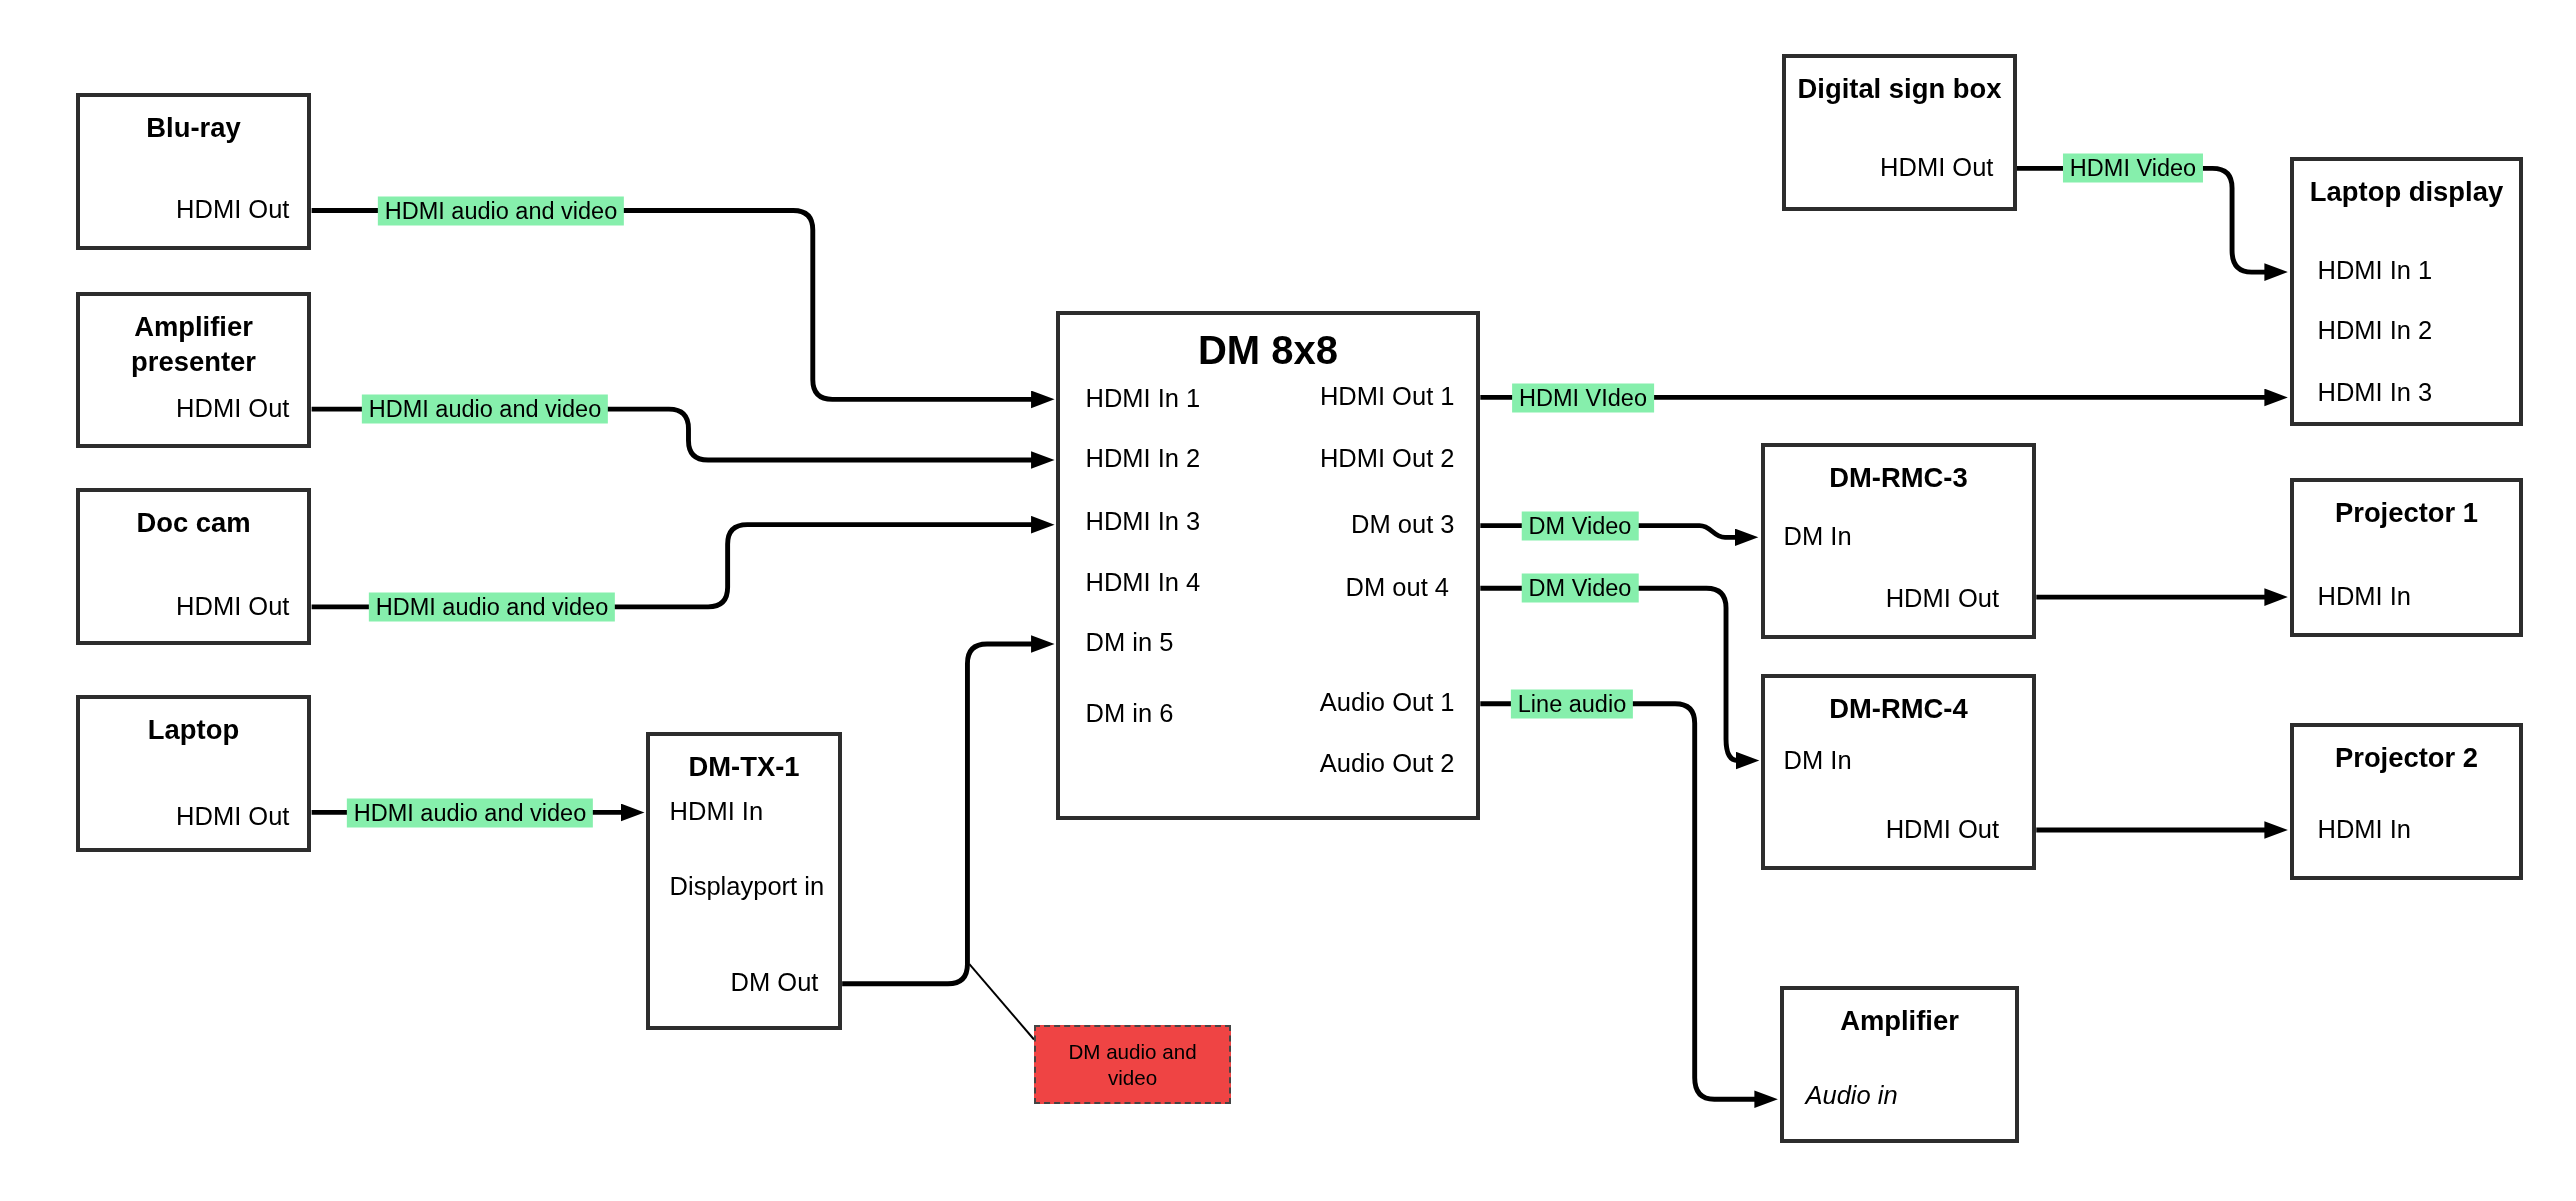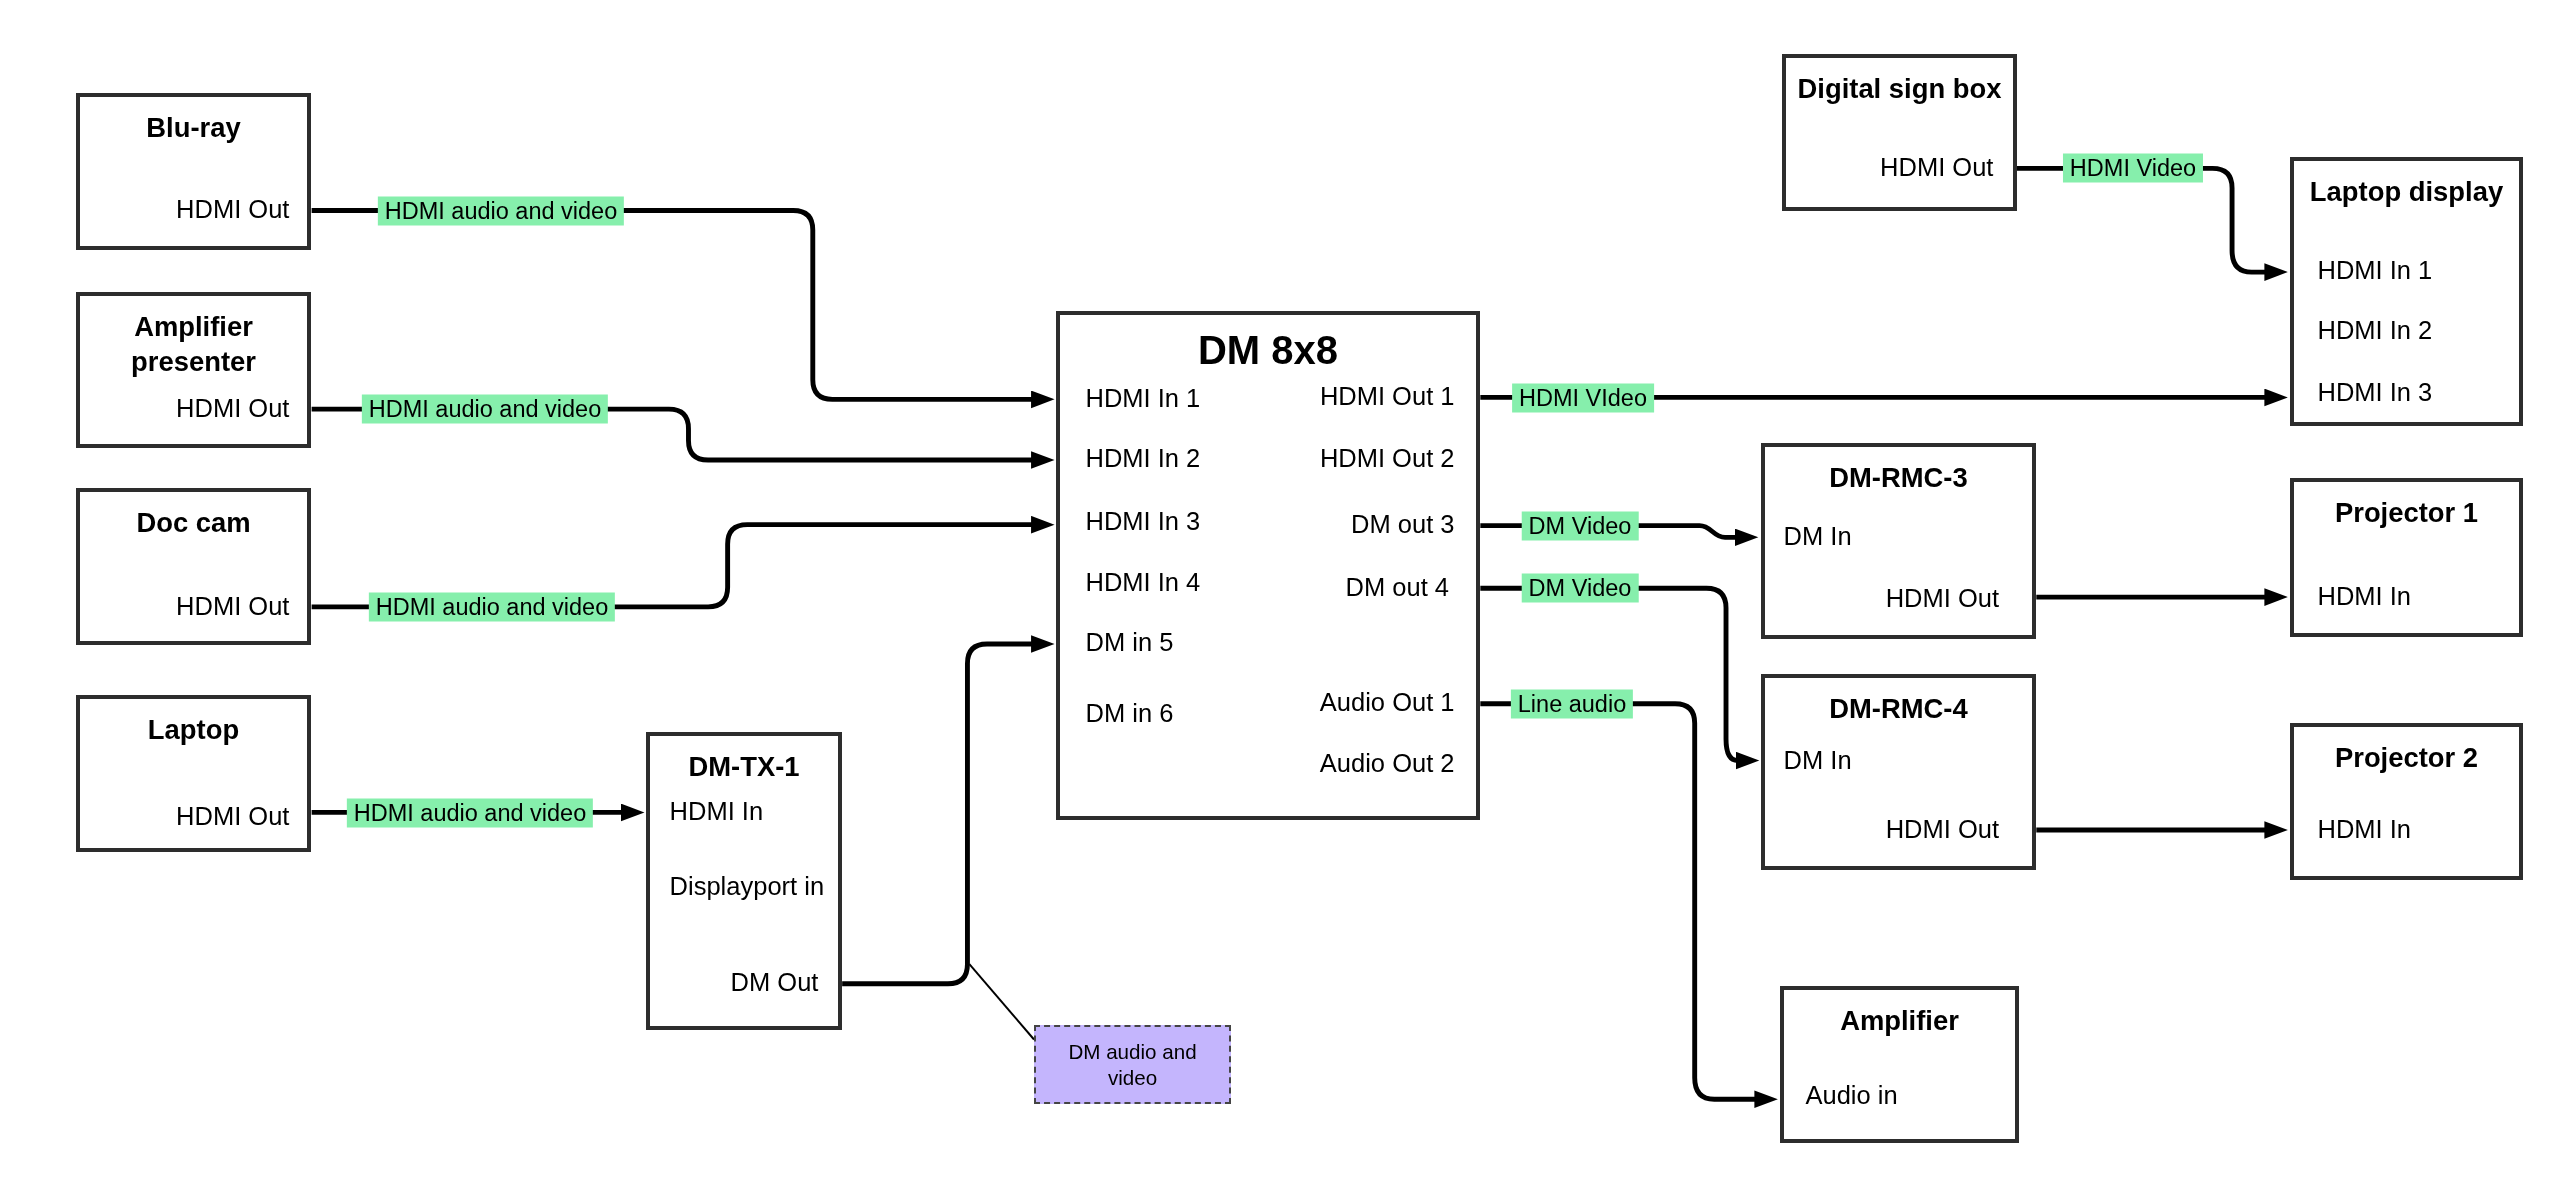--- a/index.html
+++ b/index.html
@@ -9,21 +9,21 @@
   #wires{position:absolute;left:0;top:0;z-index:1;}
   .node{position:absolute;background:#ffffff;border:4.9px solid #2d2d2d;
         box-sizing:border-box;z-index:2;}
   .title{position:absolute;top:12.7px;left:3.9px;right:3.9px;text-align:center;
          font-weight:bold;font-size:27.4px;line-height:35px;}
   .title.big{font-size:40px;line-height:37px;top:17px;}
   .port{position:absolute;font-size:25.5px;line-height:29px;white-space:nowrap;}
   .wlabel{position:absolute;transform:translate(-50%,-50%);background:#86efac;
           padding:0 6.9px;font-size:23.5px;line-height:29px;white-space:nowrap;z-index:3;}
   #callout{position:absolute;left:1034px;top:1025px;width:197px;height:79px;
-           border:2px dashed #444;box-sizing:border-box;background:#c4b5fd;
+           border:2px dashed #444;box-sizing:border-box;background:#ef4444;
            display:flex;align-items:center;justify-content:center;text-align:center;
            font-size:20.6px;line-height:25.5px;z-index:2;padding:2px 13.7px;}
 </style>
 </head>
 <body>
 
 <div id="canvas">
 
   <svg id="wires" width="2576" height="1201" viewBox="0 0 2631 1227">
     <defs>
@@ -120,21 +120,21 @@
     <span class="port" style="top:137px;right:33px;">HDMI Out</span>
   </div>
 
   <div class="node" style="left:2290px;top:723px;width:233px;height:157px;">
     <span class="title">Projector 2</span>
     <span class="port" style="top:88px;left:23.5px;">HDMI In</span>
   </div>
 
   <div class="node" style="left:1780px;top:986px;width:239px;height:157px;">
     <span class="title">Amplifier</span>
-    <span class="port" style="top:91px;left:21.5px;">Audio in</span>
+    <span class="port" style="top:91px;left:21.5px;font-style:italic;">Audio in</span>
   </div>
 
   <span class="wlabel" style="left:501px;top:211px;">HDMI audio and video</span>
   <span class="wlabel" style="left:485px;top:409px;">HDMI audio and video</span>
   <span class="wlabel" style="left:492px;top:607px;">HDMI audio and video</span>
   <span class="wlabel" style="left:470px;top:813px;">HDMI audio and video</span>
   <span class="wlabel" style="left:1583px;top:398px;">HDMI VIdeo</span>
   <span class="wlabel" style="left:1580px;top:526px;">DM Video</span>
   <span class="wlabel" style="left:1580px;top:588px;">DM Video</span>
   <span class="wlabel" style="left:1572px;top:704px;">Line audio</span>

